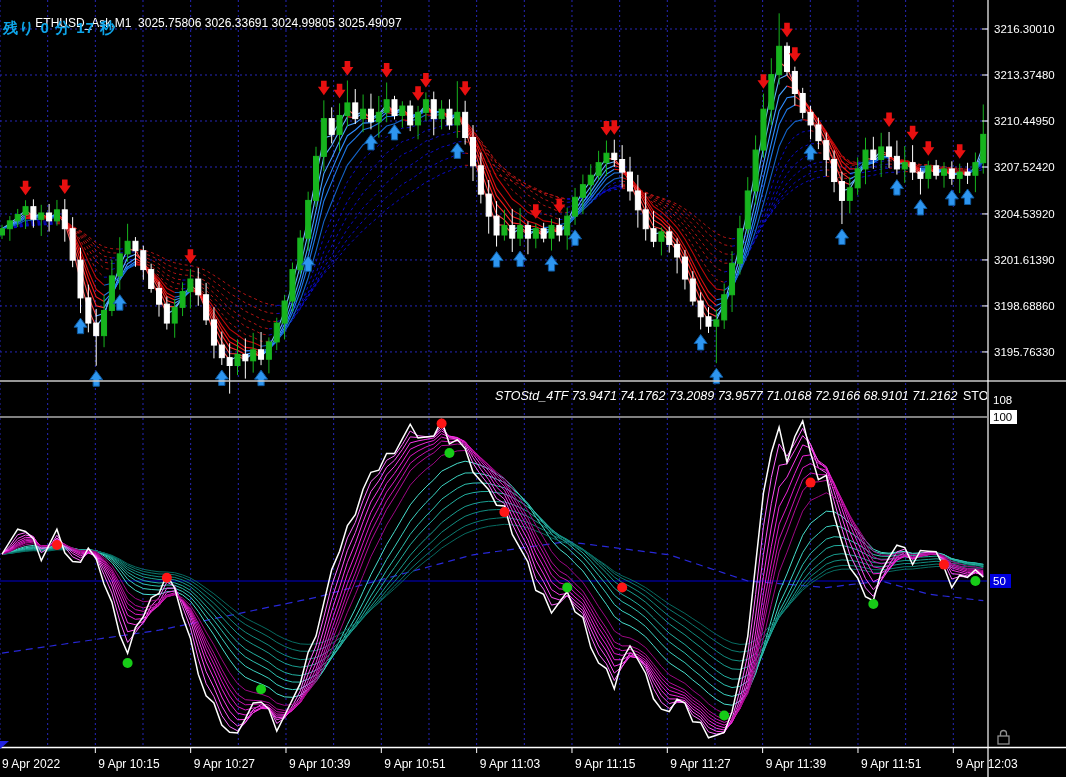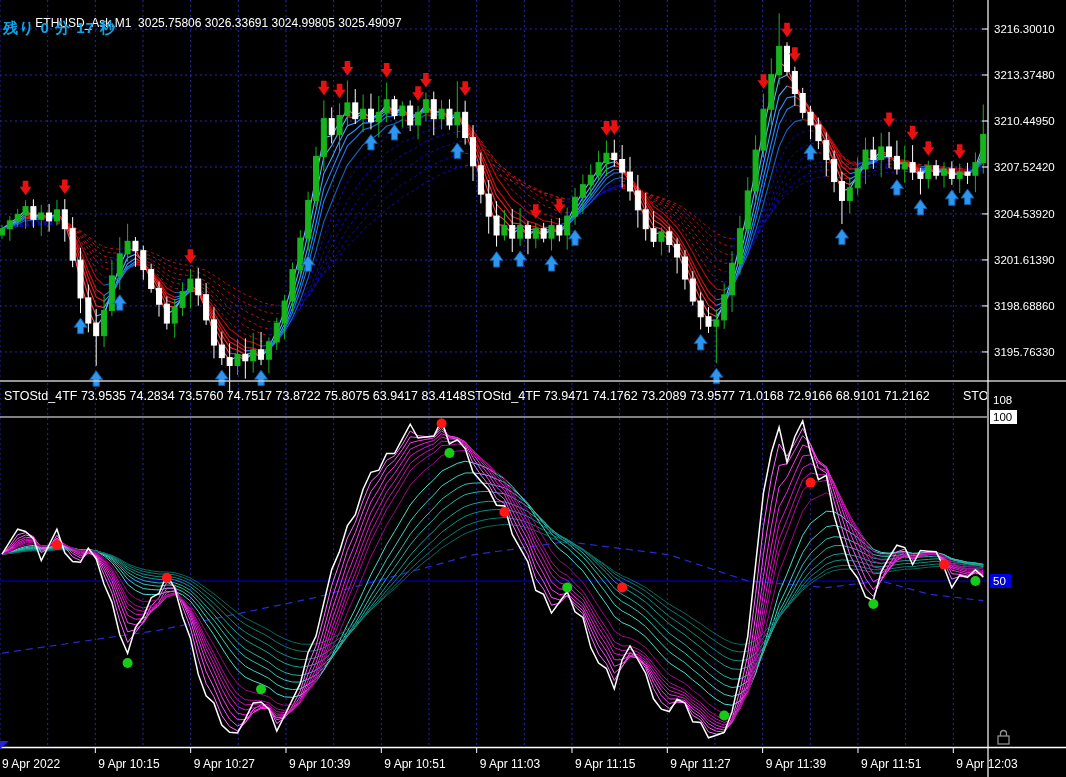--- a/index.html
+++ b/index.html
@@ -4,21 +4,21 @@
 <style>
   html,body{margin:0;padding:0;background:#000;}
   .screen{position:relative;width:1066px;height:777px;background:#000;overflow:hidden;
           font-family:"Liberation Sans",sans-serif;}
   .title-line{position:absolute;left:22px;top:2px;color:#fff;font-size:12px;white-space:pre;}
   .countdown{position:absolute;left:3px;top:19px;color:#0ea5e9;font-size:15px;font-weight:bold;
              letter-spacing:1px;white-space:pre;}
   .ind-header{position:absolute;left:0;top:387px;width:987px;height:18px;overflow:hidden;color:#fff;
               font-size:12.5px;white-space:pre;}
   .ind-header span{position:absolute;top:2px;}
-  .ih-left{left:4px;} .ih-right{left:467px;} .ih-cut{left:963px;}
+  .ih-left{left:4px;} .ih-right{left:495px;font-style:italic;} .ih-cut{left:963px;}
   svg text{font-family:"Liberation Sans",sans-serif;}
 </style>
 </head>
 <body>
 
 <div class="screen">
   <svg id="chart-svg" width="1066" height="777">
       <rect x="0" y="0" width="1066" height="777" fill="#000000"></rect>
       <g stroke="#2626B8" stroke-width="1" stroke-dasharray="2,3">
         <line x1="0" y1="0" x2="0" y2="380"></line>
@@ -801,17 +801,16 @@
         <text x="860.97" y="768" fill="#FFFFFF" font-size="12">9 Apr 11:51</text>
         <line x1="953.3" y1="748" x2="953.3" y2="753" stroke="#FFFFFF" stroke-width="1"></line>
         <text x="956.3" y="768" fill="#FFFFFF" font-size="12">9 Apr 12:03</text>
       </g>
     </svg>
   <div class="title-line">
     <span>ETHUSD_Ask,M1  3025.75806 3026.33691 3024.99805 3025.49097</span>
   </div>
   <div class="countdown">残り 0 分 17 秒</div>
   <div class="ind-header">
-    <span class="ih-left">STOStd_4TF 73.9535 74.2834 73.5760 74.7517 73.8722 75.8075 63.9417 83.4148</span>
     <span class="ih-right">STOStd_4TF 73.9471 74.1762 73.2089 73.9577 71.0168 72.9166 68.9101 71.2162</span>
     <span class="ih-cut">STO</span>
   </div>
 </div>
 
 </body></html>

